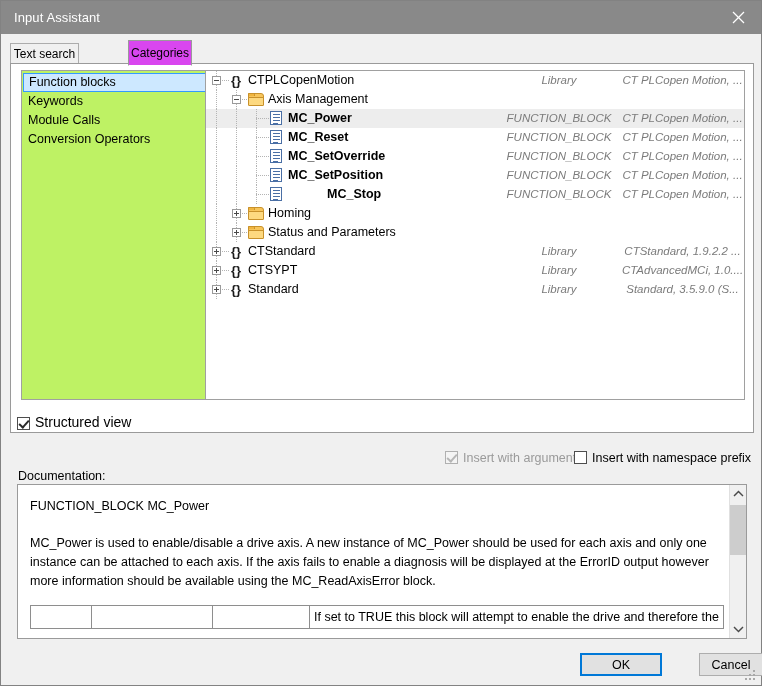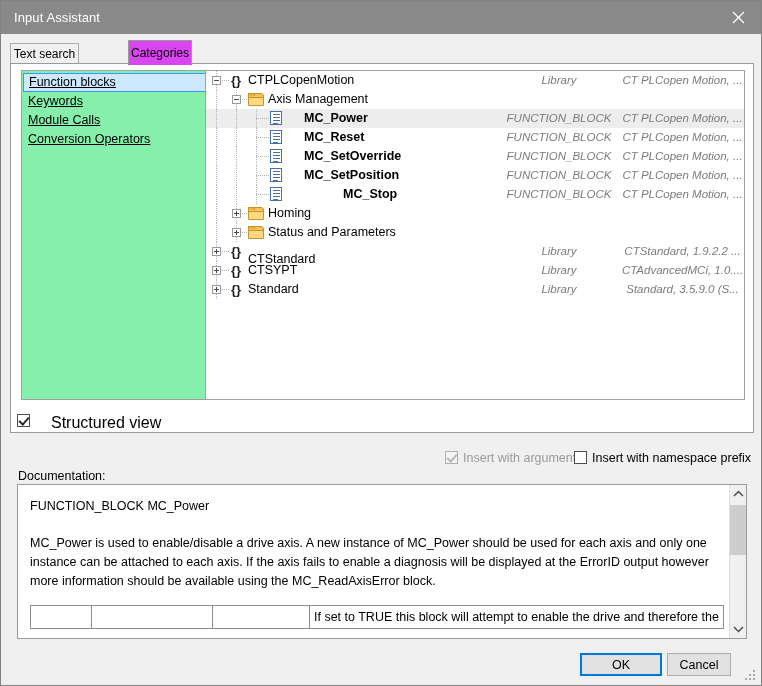--- a/index.html
+++ b/index.html
@@ -47,23 +47,22 @@
 
   
   .tabpage{
     position:absolute;left:9px;top:62px;width:744px;height:370px;
     background:#ffffff;border:1px solid #9a9a9a;box-sizing:border-box;
   }
 
   
   .catlist{
     position:absolute;left:10px;top:6px;width:191px;height:330px;
-    background:#86efac;border:1px solid #a0a0a0;box-sizing:border-box;
+    background:#bef264;border:1px solid #a0a0a0;box-sizing:border-box;
     padding:2px 0;
-    text-decoration:underline;
   }
   .cat-item{height:19px;line-height:19px;padding:0 5px;font-size:12.5px;box-sizing:border-box;margin:0 1px;}
   .cat-item.selected{background:#cde8ff;border:1px solid #3399ff;line-height:17px;}
 
   
   .treewrap{
     position:absolute;left:194px;top:6px;width:540px;height:330px;
     background:#ffffff;border:1px solid #a0a0a0;box-sizing:border-box;
     overflow:hidden;
   }
@@ -78,21 +77,21 @@
     border-left:5px solid transparent;border-right:5px solid transparent;border-bottom:5px solid #7a7a7a;}
 
   .tree-body{position:relative;height:304px;background:#fff;}
   .row{position:relative;height:19px;line-height:19px;font-size:12.5px;}
   .row.sel{background:#ededed;}
   .cell-type{position:absolute;left:293px;width:120px;top:0;height:19px;text-align:center;
     font-style:italic;color:#7b7b7b;font-size:11.5px;white-space:nowrap;}
   .cell-origin{position:absolute;left:413px;width:127px;top:0;height:19px;text-align:center;
     font-style:italic;color:#7b7b7b;font-size:11.5px;white-space:nowrap;}
   .label{vertical-align:middle;}
-  .label.bold{font-weight:bold;margin-left:16px;}
+  .label.bold{font-weight:bold;}
 
   .expander{
     position:absolute;width:9px;height:9px;top:5px;
     border:1px solid #9a9a9a;background:#fff;box-sizing:border-box;
   }
   .expander:before{content:"";position:absolute;left:1px;top:3px;width:5px;height:1px;background:#4a4a4a;}
   .expander.plus:after{content:"";position:absolute;left:3px;top:1px;width:1px;height:5px;background:#4a4a4a;}
 
   .vline{position:absolute;width:1px;top:0;bottom:0;
     background:repeating-linear-gradient(to bottom,#b4b4b4 0 1px,transparent 1px 2px);}
@@ -107,21 +106,21 @@
     border:1px solid #c8912b;border-radius:1px 3px 2px 2px;box-sizing:border-box;}
   .ico-folder .f-tab{position:absolute;left:0;top:0;width:7px;height:3px;background:#f0b53f;
     border:1px solid #c8912b;border-bottom:none;box-sizing:border-box;border-radius:1px 2px 0 0;}
   .ico-folder .f-front{position:absolute;left:0;top:4px;width:16px;height:9px;background:#fdd980;
     border:1px solid #c8912b;box-sizing:border-box;border-radius:1px;}
   .ico-doc{width:12px;height:14px;top:2px;background:#ffffff;border:1px solid #4a6fa5;box-sizing:border-box;}
   .ico-doc i{position:absolute;left:2px;width:7px;height:1px;background:#4a6fa5;display:block;}
 
   
   .structrow{position:absolute;left:16px;top:413px;width:300px;height:16px;
-    display:flex;align-items:flex-start;font-size:16px;gap:16px;}
+    display:flex;align-items:flex-end;font-size:14px;}
   .cb{width:13px;height:13px;border:1px solid #4d4d4d;background:#fff;box-sizing:border-box;
     position:relative;display:inline-block;margin-right:5px;flex:none;}
   .cb.checked:after{content:"";position:absolute;left:3px;top:0px;width:4px;height:8px;
     border:solid #2a2a2a;border-width:0 2px 2px 0;transform:rotate(42deg);}
   .cb.disabled{border-color:#b0b0b0;background:#f4f4f4;}
   .cb.disabled.checked:after{border-color:#b6b6b6;}
 
   .optrow{position:absolute;top:448px;height:17px;display:flex;align-items:center;font-size:12.5px;}
   .optrow.args{left:400px;color:#9a9a9a;padding-left:44px;}
   .optrow.ns{left:573px;color:#000;}
@@ -146,21 +145,21 @@
   .vscroll .arr.up{top:0;} .vscroll .arr.down{bottom:0;}
   .vscroll .thumb{position:absolute;left:0;top:20px;width:17px;height:50px;background:#cdcdcd;}
 
   
   .btn{
     position:absolute;height:23px;background:#e1e1e1;border:1px solid #adadad;
     box-sizing:border-box;display:flex;align-items:center;justify-content:center;
     font-size:12.5px;color:#000000;
   }
   .btn.ok{left:579px;top:652px;width:82px;border:2px solid #0078d7;background:#e1e1e1;}
-  .btn.cancel{left:666px;top:652px;width:64px;}
+  .btn.cancel{left:698px;top:652px;width:64px;}
 
   .grip{position:absolute;right:4px;bottom:3px;width:12px;height:12px;}
   .grip i{position:absolute;width:2px;height:2px;background:#a8a8a8;display:block;}
 </style>
 </head>
 <body>
 
 <div class="window">
 
   <div class="titlebar">
@@ -325,21 +324,21 @@
             </div>
             <span class="label" style="position: absolute; left: 62px; top: 0px; line-height: 19px;">Status and Parameters</span>
             <div class="cell-type"></div>
             <div class="cell-origin"></div>
           </div>
           <div class="row">
             <div class="vline" style="left: 10px;"></div>
             <div class="hdot" style="left: 10px; width: 14px;"></div>
             <div class="expander plus" style="left: 6px;"></div>
             <div class="ico ico-ns" style="left: 22px;">{}</div>
-            <span class="label" style="position: absolute; left: 42px; top: 0px; line-height: 19px; margin-top: 8px;">CTStandard</span>
+            <span class="label" style="position: absolute; left: 42px; top: 0px; line-height: 19px;">CTStandard</span>
             <div class="cell-type">Library</div>
             <div class="cell-origin">CTStandard, 1.9.2.2 ...</div>
           </div>
           <div class="row">
             <div class="vline" style="left: 10px;"></div>
             <div class="hdot" style="left: 10px; width: 14px;"></div>
             <div class="expander plus" style="left: 6px;"></div>
             <div class="ico ico-ns" style="left: 22px;">{}</div>
             <span class="label" style="position: absolute; left: 42px; top: 0px; line-height: 19px;">CTSYPT</span>
             <div class="cell-type">Library</div>

